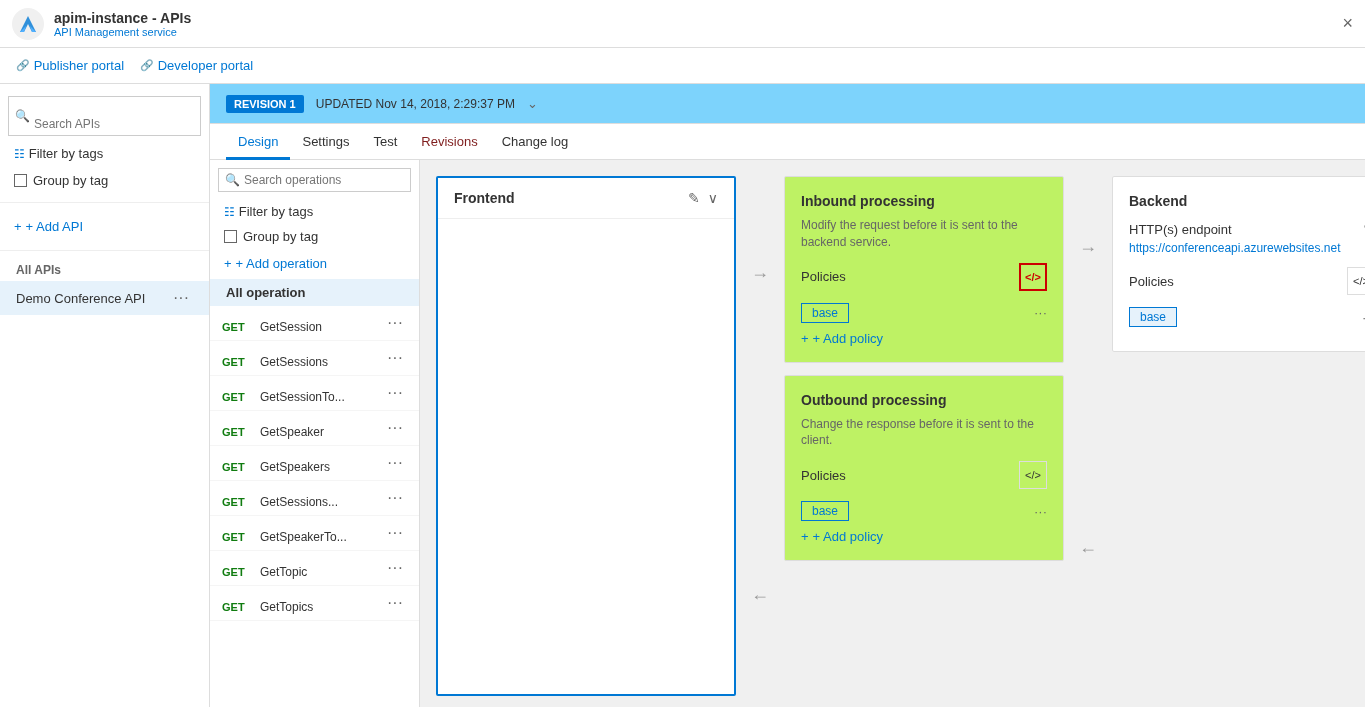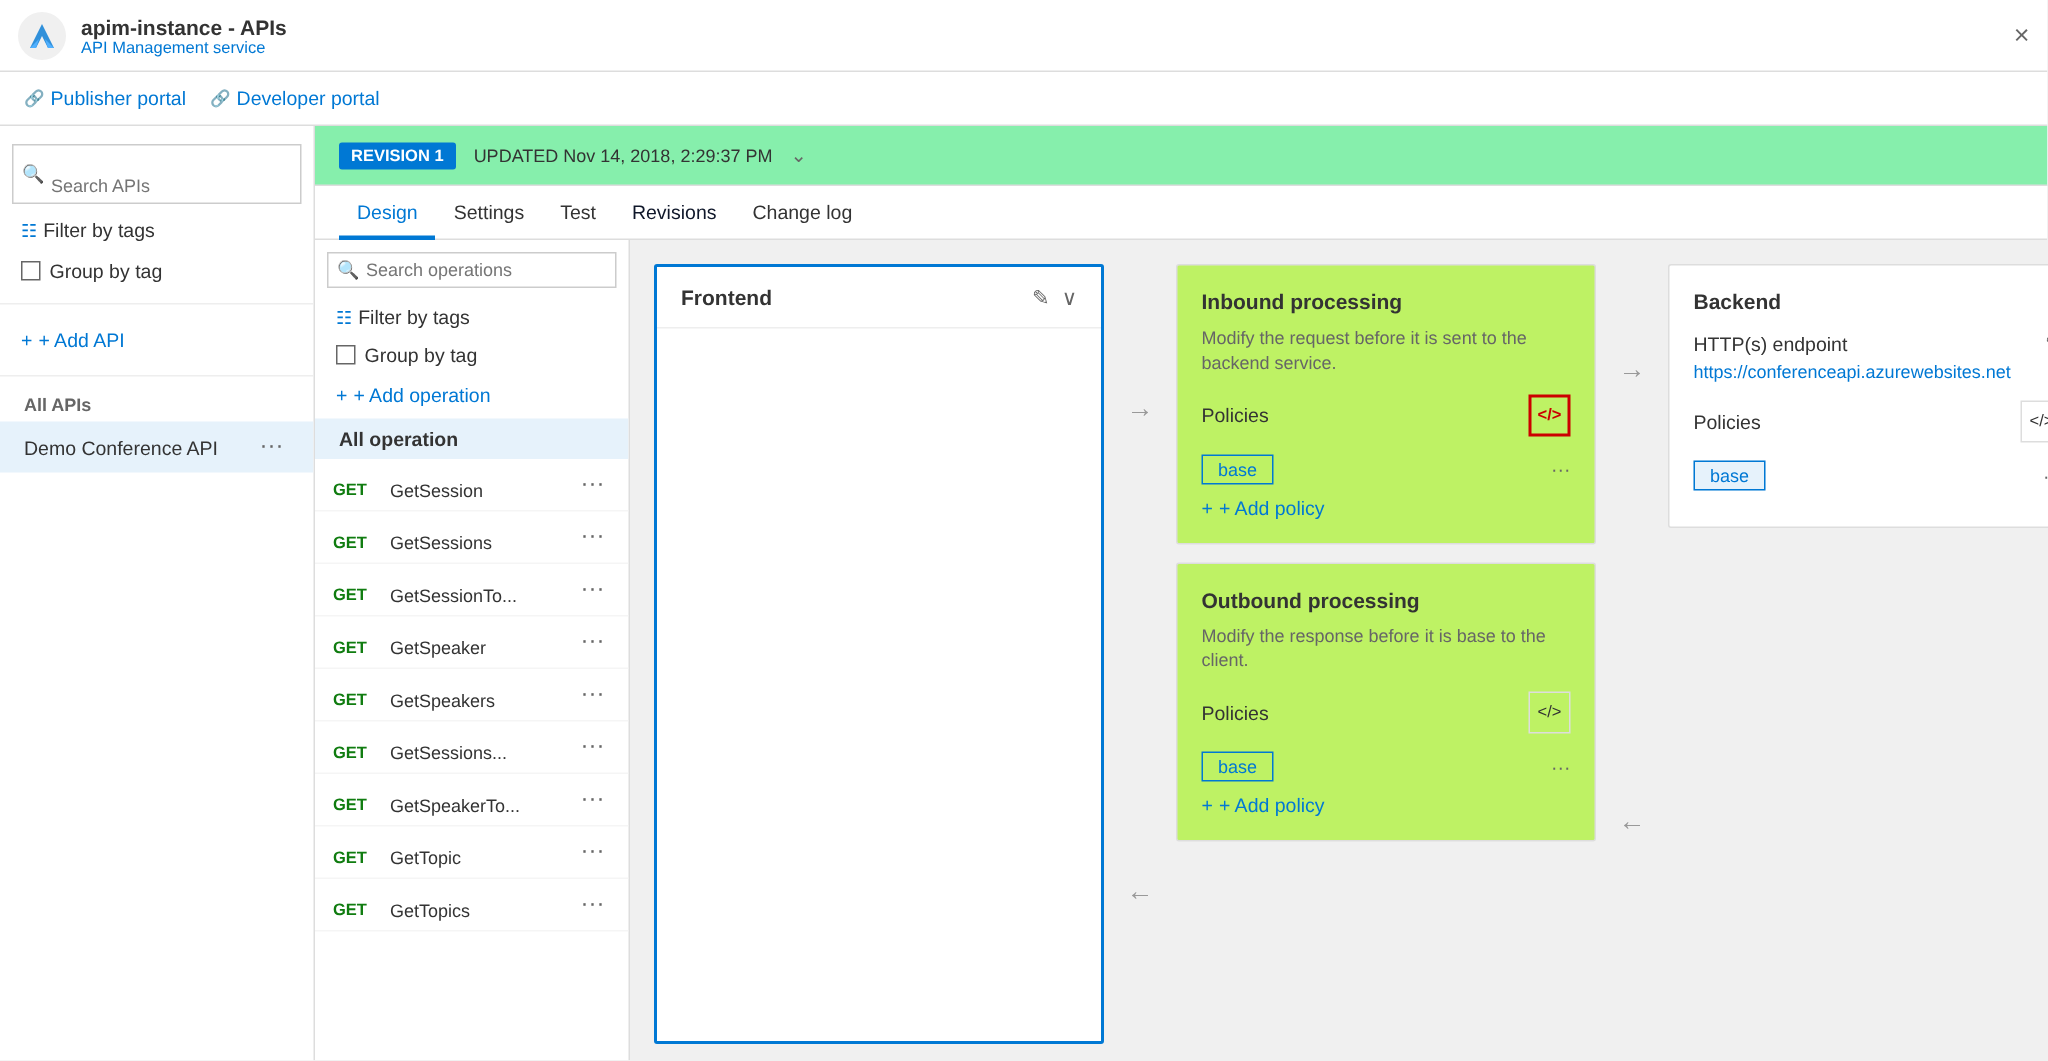--- a/index.html
+++ b/index.html
@@ -66,41 +66,41 @@
     }
     .api-item.active { background: #e6f2fb; }
     .api-item-name { font-size: 13px; }
     .ellipsis-btn { color: #666; font-size: 16px; padding: 2px 4px; cursor: pointer; }
 
     
     .content-area { flex: 1; display: flex; flex-direction: column; overflow: hidden; background: #f0f0f0; }
 
     
     .revision-bar {
-      background: #86efac; border-bottom: 1px solid #ddd;
+      background: #7dd3fc; border-bottom: 1px solid #ddd;
       padding: 8px 16px; display: flex; align-items: center; gap: 12px; height: 40px;
     }
     .revision-badge {
       background: #0078d4; color: white; font-size: 11px; font-weight: 600;
       padding: 3px 8px; border-radius: 2px;
     }
     .revision-updated { font-size: 12px; color: #333; }
     .revision-dropdown { color: #666; cursor: pointer; }
 
     
     .tabs {
       background: white; border-bottom: 1px solid #ddd;
       display: flex; align-items: flex-end; padding: 0 16px; height: 36px;
     }
     .tab {
       padding: 8px 12px; cursor: pointer; font-size: 13px; color: #333;
       border-bottom: 3px solid transparent; margin-bottom: -1px;
     }
     .tab.active { color: #0078d4; border-bottom-color: #0078d4; font-weight: 500; }
-    .tab.link { color: #0f172a; }
+    .tab.link { color: #7f1d1d; }
 
     
     .design-layout { display: flex; flex: 1; overflow: hidden; }
 
     
     .operations-panel {
       width: 210px; background: white; border-right: 1px solid #ddd;
       display: flex; flex-direction: column; overflow: hidden; flex-shrink: 0;
     }
     .ops-scroll { overflow-y: auto; flex: 1; }
@@ -423,21 +423,21 @@
               <span style="color:#666;cursor:pointer;">···</span>
             </div>
             <div class="add-policy">
               <span>+</span>
               <span>+ Add policy</span>
             </div>
           </div>
 
           <div class="processing-card">
             <div class="processing-title">Outbound processing</div>
-            <div class="processing-desc">Modify the response before it is base to the client.</div>
+            <div class="processing-desc">Change the response before it is sent to the client.</div>
             <div class="policies-row">
               <span class="policies-label">Policies</span>
               <div class="policies-code-btn-plain">&lt;/&gt;</div>
             </div>
             <div class="policy-row">
               <span class="base-tag">base</span>
               <span style="color:#666;cursor:pointer;">···</span>
             </div>
             <div class="add-policy">
               <span>+</span>

